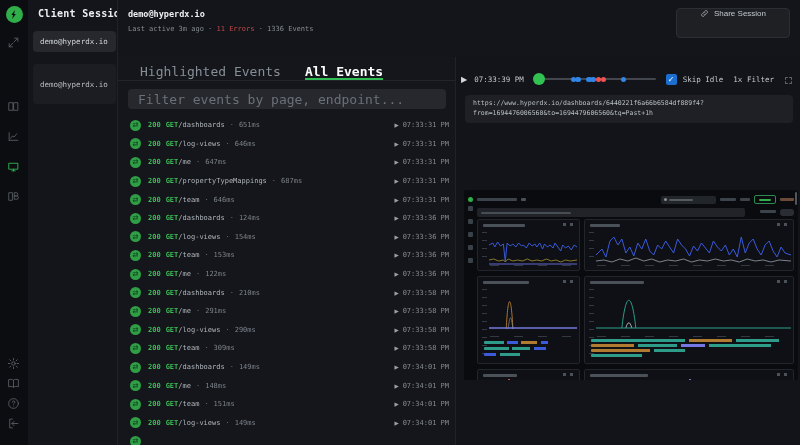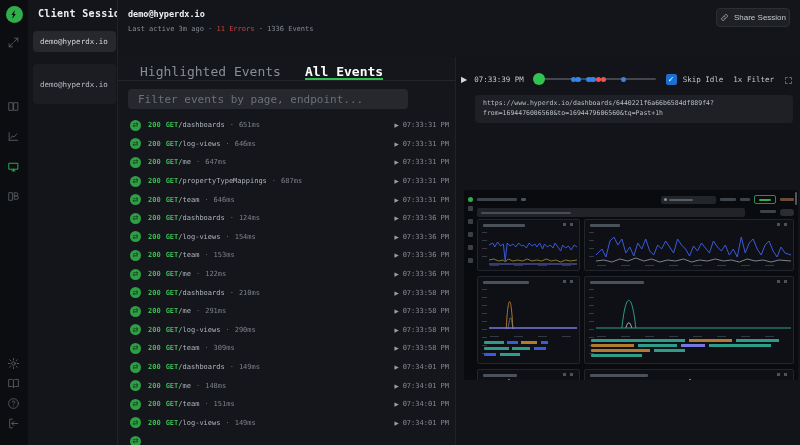--- a/index.html
+++ b/index.html
@@ -22,31 +22,31 @@
   .session-card{margin:12px 1px 0 5px;border-radius:4px;background:#1b1d22;cursor:pointer;
     display:flex;align-items:center;padding-left:7px;font-size:7.5px;color:#b9bec4;
     white-space:nowrap;overflow:hidden}
   .session-card.selected{background:#26282e;color:#d2d6da;height:21px}
   .session-card.tall{height:40px}
   
   .hdr{position:absolute;left:118px;top:0;width:682px;height:57px;background:#14151a;padding:9px 0 0 10px}
   .hdr-title{font-size:8.5px;font-weight:bold;color:#eef0f2}
   .hdr-sub{margin-top:6px;font-size:7px;color:#858c93}
   .hdr-sub .err{color:#c04946}
-  .share-btn{position:absolute;right:10px;top:8px;height:19px;padding:0 3px;display:flex;
-    align-items:center;gap:5px;background:#1e2024;border:1px solid #2b2e34;border-radius:4px;
+  .share-btn{position:absolute;right:10px;top:8px;height:30px;padding:0 23px;display:flex;
+    gap:5px;background:#1e2024;border:1px solid #2b2e34;border-radius:4px;
     font-size:8px;color:#c4c9ce;cursor:pointer}
   
   .events{position:absolute;left:118px;top:57px;width:338px;bottom:0;background:#15161b;
     border-right:1px solid #202228;display:flex;flex-direction:column}
   .tabs{display:flex;gap:24px;padding:7px 0 0 22px;border-bottom:1px solid #23252a;height:24px}
   .tab{font-size:13px;color:#868e96;padding-bottom:7px;cursor:pointer;border-bottom:2px solid transparent}
   .tab.active{color:#fff;font-weight:bold;border-bottom-color:#2fbf54}
   .filter{margin:8px 9px 5px 10px;height:20px;background:#26282d;border:none;border-radius:4px;
-    padding:0 10px;font-size:11px;color:#cfd3d8;font-family:inherit;width:280px}
+    padding:0 10px;font-size:13px;color:#cfd3d8;font-family:inherit;width:318px}
   .filter::placeholder{color:#6a7178}
   .event-list{flex:1;overflow:hidden;position:relative;padding-top:2px}
   .event-row{display:flex;align-items:center;height:18.6px;padding:0 6px 0 12px;font-size:7px;cursor:pointer}
   .badge{width:11px;height:11px;border-radius:50%;background:#2f9e44;color:#0d3320;
     display:flex;align-items:center;justify-content:center;font-size:7px;flex:none;
     font-family:"DejaVu Sans",sans-serif}
   .st,.mt2{color:#3cba54;font-weight:bold;margin-left:7px}
   .mt2{margin-left:5px}
   .pt{color:#b0b6bd;margin-left:0}
   .sep{color:#70767d;margin-left:5px}
@@ -64,21 +64,21 @@
   .track{flex:1;position:relative;height:14px;margin:0 10px 0 12px;cursor:pointer}
   .track-line{position:absolute;left:6px;right:0;top:6px;height:2px;background:#43464c;border-radius:1px}
   .knob{position:absolute;left:-3px;top:1px;width:12px;height:12px;border-radius:50%;background:#32c252}
   .tl-dot{position:absolute;top:4.5px;width:5.5px;height:5.5px;border-radius:50%}
   .cb{width:11px;height:11px;border-radius:2px;background:#2a2d33;display:flex;align-items:center;
     justify-content:center;color:#fff;font-size:8px;cursor:pointer;font-family:"DejaVu Sans",sans-serif}
   .cb.checked{background:#1b6fd0}
   .cb-label{font-size:7.5px;color:#c3c8cd;margin:0 10px 0 6px}
   .speed{font-size:7.5px;color:#c3c8cd;cursor:pointer}
   .maxi{margin-left:10px;color:#9aa0a6;cursor:pointer}
-  .url-box{margin-top:9px;margin-left:14px;background:#1e2025;border-radius:4px;padding:4px 8px;
+  .url-box{margin-top:9px;margin-left:4px;background:#1e2025;border-radius:4px;padding:4px 8px;
     font-size:6.5px;line-height:1.5;color:#b9bfc5;white-space:pre-wrap;word-break:break-all}
   
   .viewport{position:absolute;left:8px;top:133px;width:334px;height:190px;background:#0a0b0f;
     border-radius:2px;overflow:hidden}
   .dash{height:3px;border-radius:1px;background:#3d434b}
   .m-nav{position:absolute;left:4px;right:4px;top:4px;height:11px;display:flex;align-items:center;gap:4px}
   .m-dot-g{width:5px;height:5px;border-radius:50%;background:#2fae4a}
   .m-search{margin-left:auto;width:55px;height:8px;background:#22252a;border-radius:2px;
     display:flex;align-items:center;padding-left:3px;gap:2px}
   .m-search i{width:3px;height:3px;border-radius:50%;background:#8b9097}

